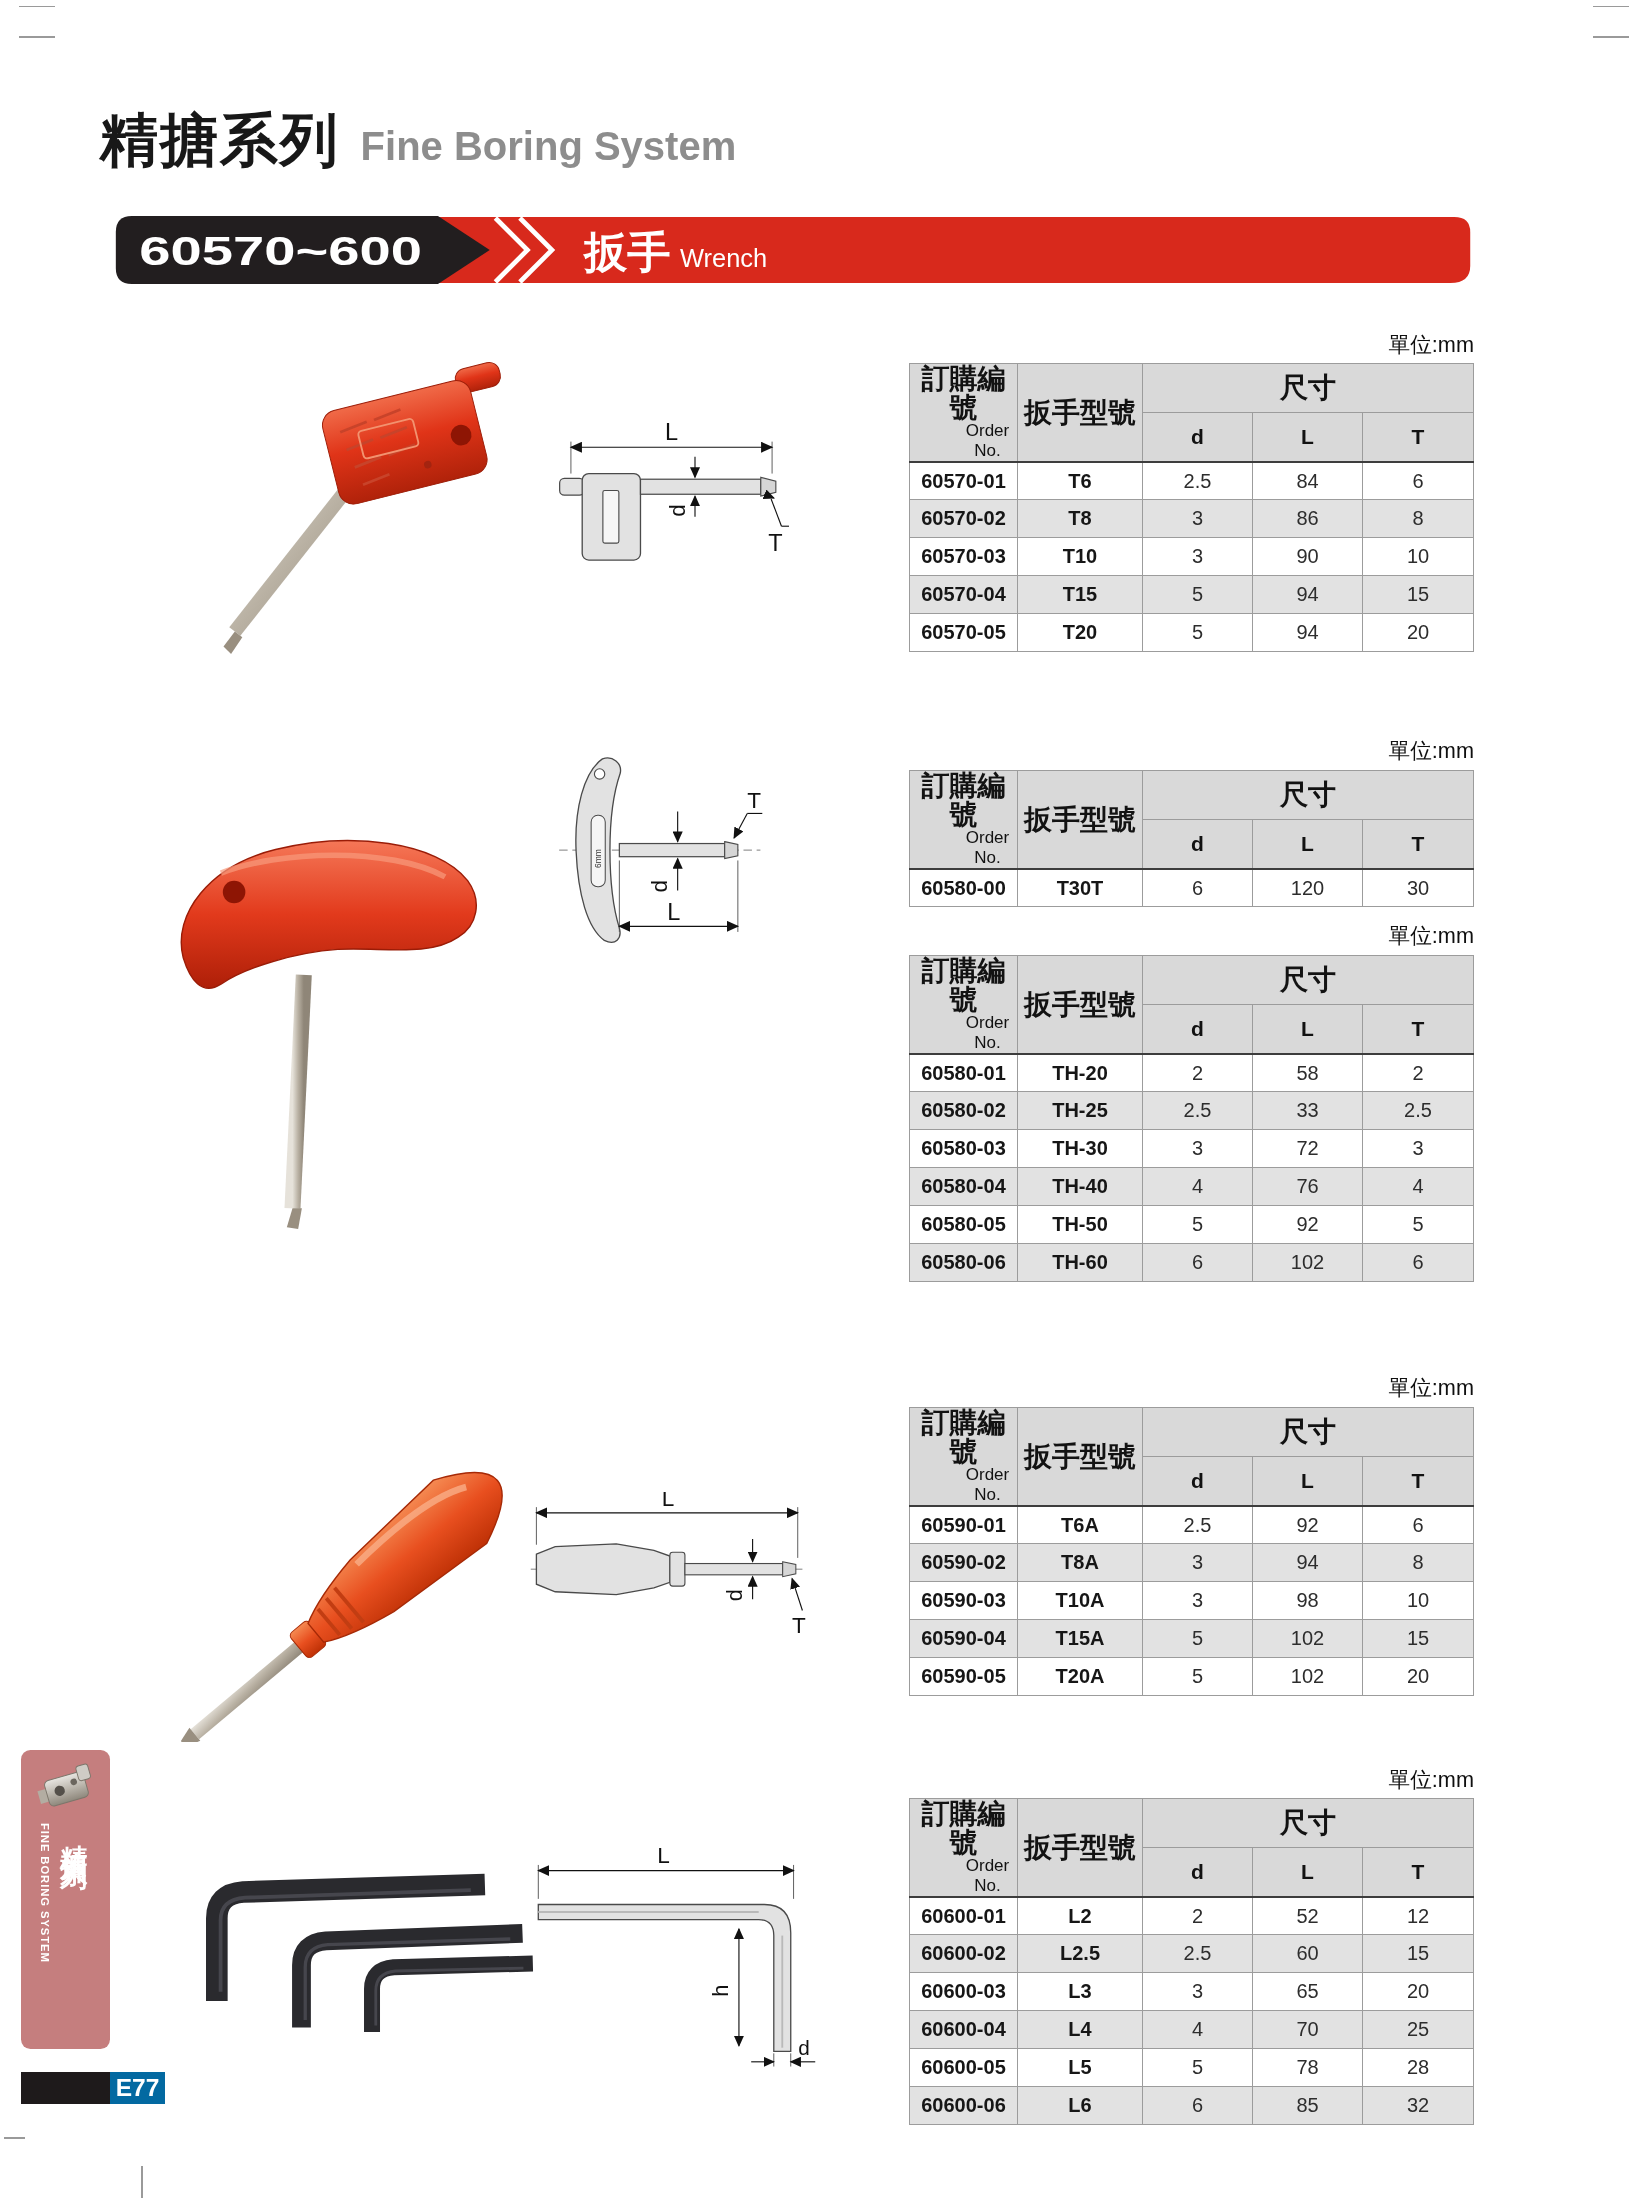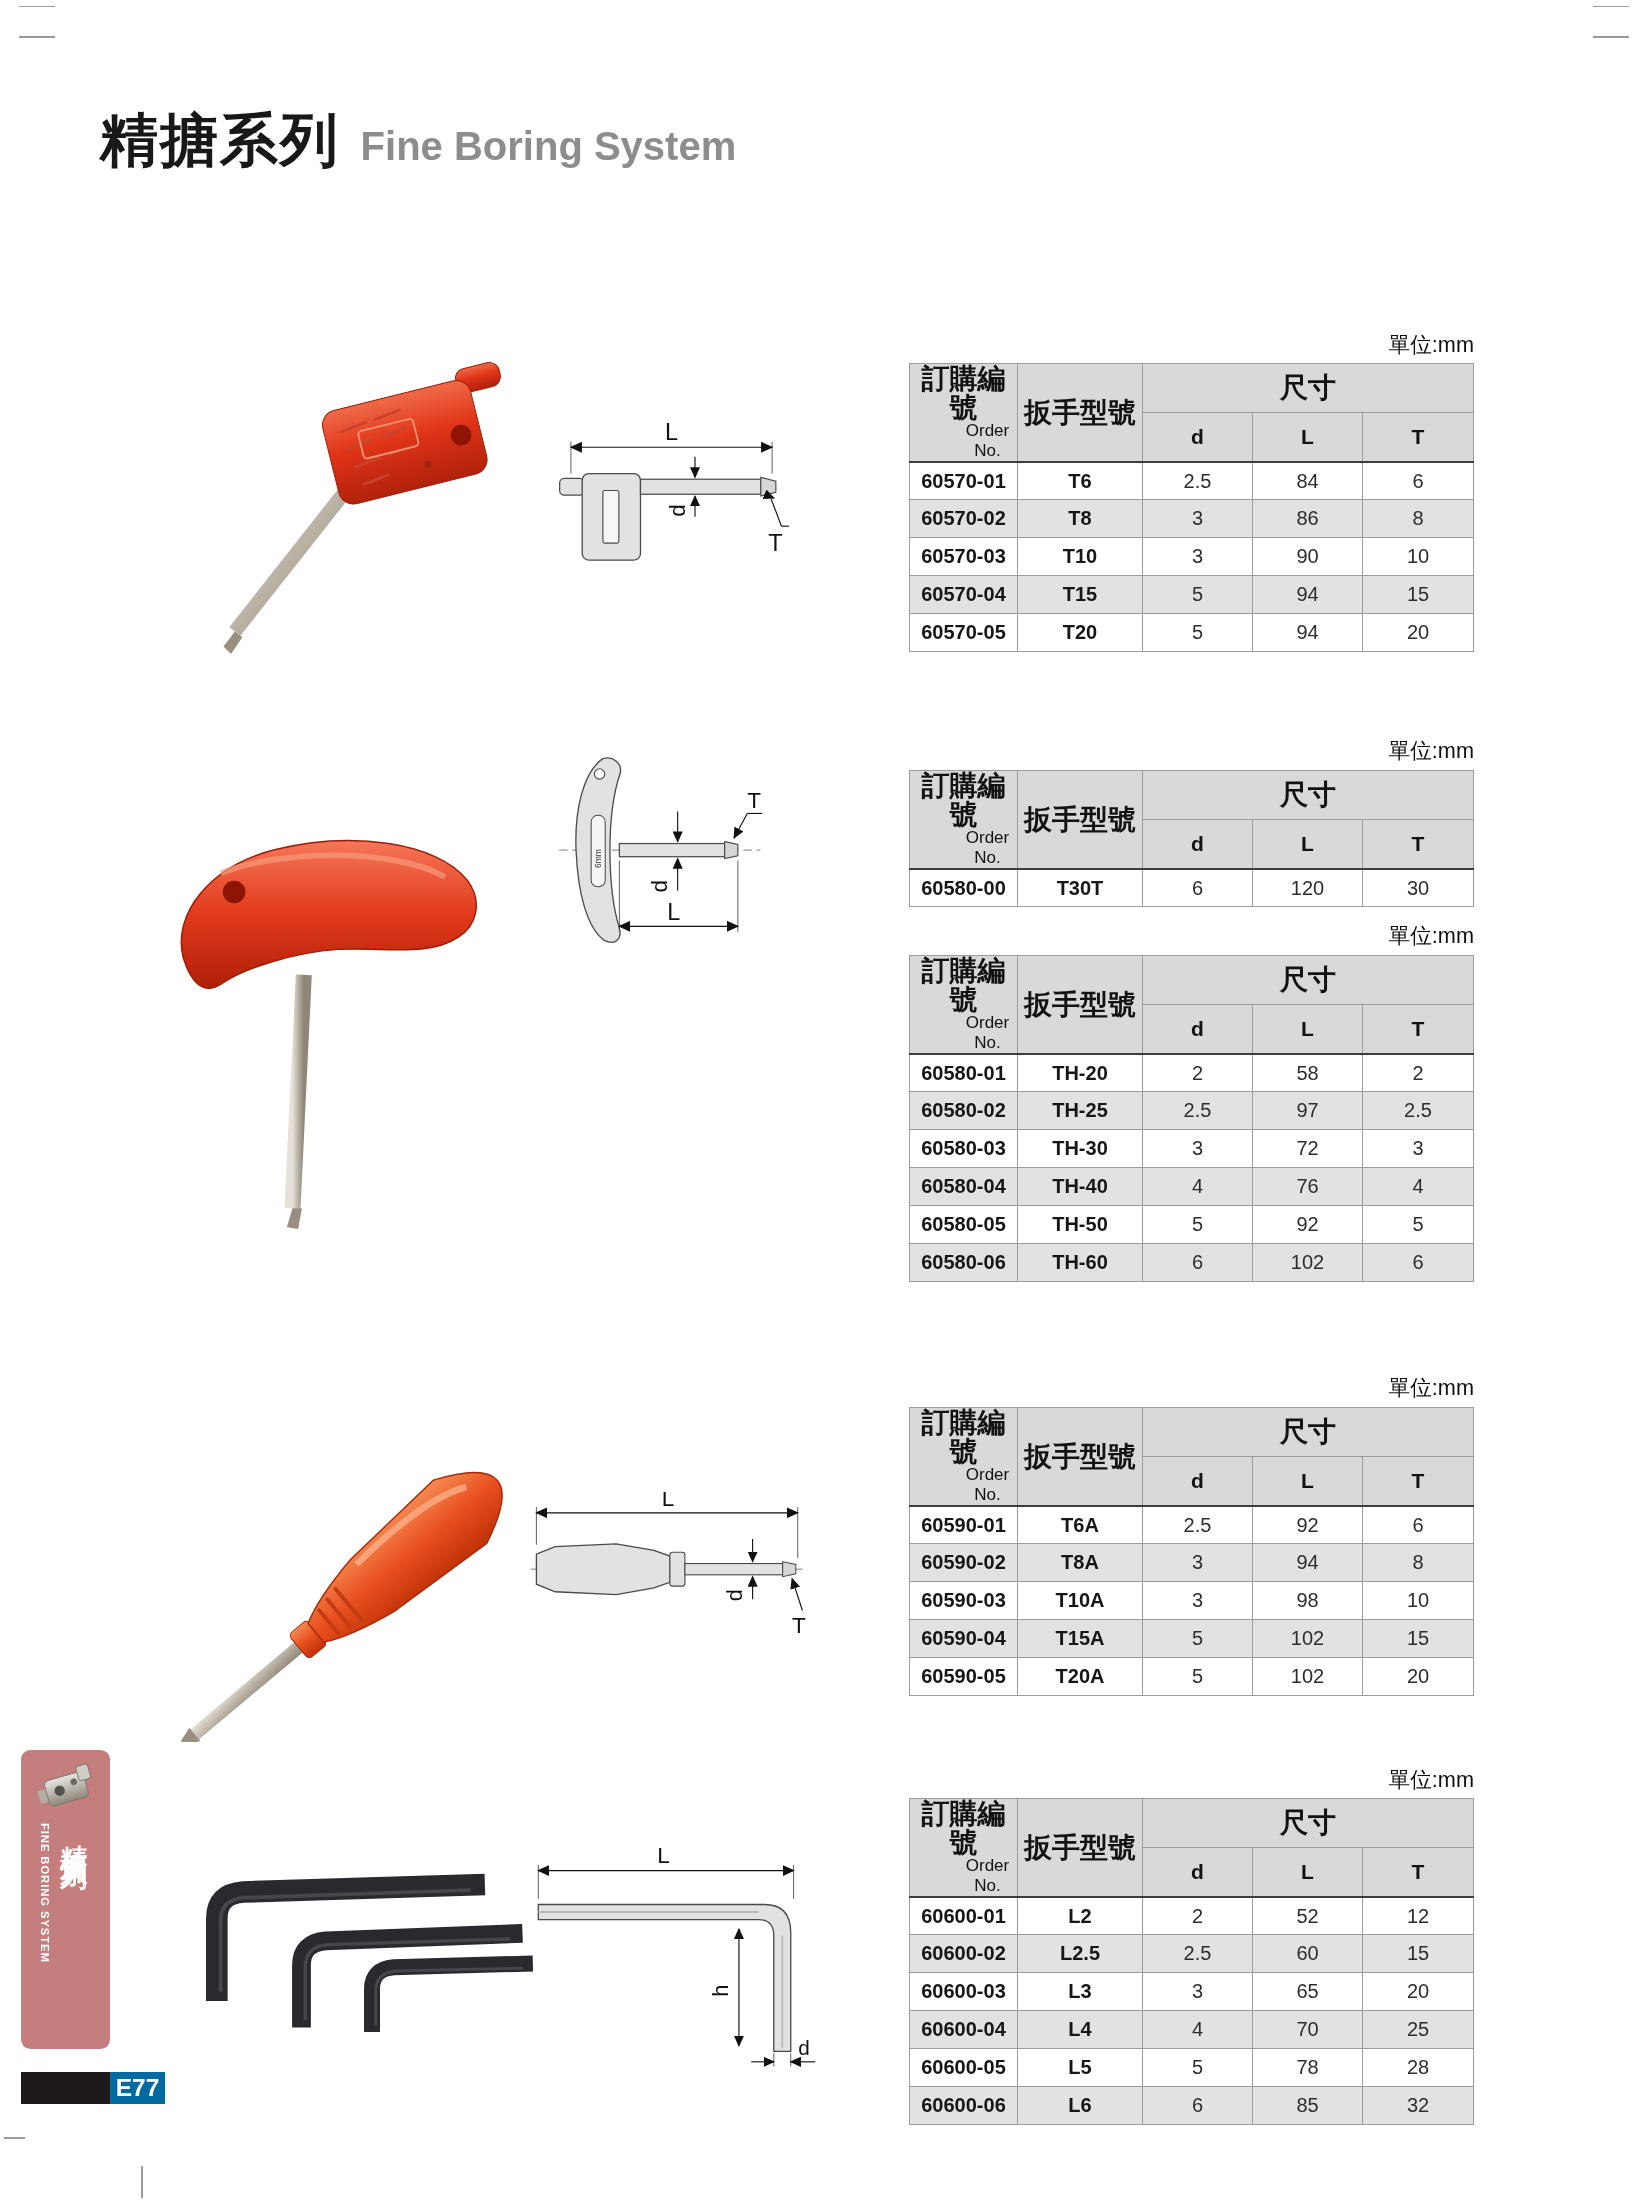--- a/index.html
+++ b/index.html
@@ -50,20 +50,31 @@
   <div class="mark" style="left:1593px;top:5.6px;width:36px;height:1.9px;"></div>
   <div class="mark" style="left:1593px;top:36px;width:36px;height:1.9px;"></div>
   <div class="mark" style="left:3.8px;top:2137px;width:21px;height:1.9px;"></div>
   <div class="mark" style="left:141px;top:2166px;width:1.9px;height:32px;"></div>
 
   <div class="abs title-row" style="left:100px;top:111px;">
     <span class="title-zh">精搪系列</span>
     <span class="title-en">Fine Boring System</span>
   </div>
 
+  <div class="abs" style="left:113px;top:215px;width:1361px;height:70px;">
+    <svg width="1361" height="70" viewBox="0 0 1445 74">
+      <path d="M330,2 H1424 Q1441,2 1441,18 V54 Q1441,72 1420,72 H330 Z" fill="#d8291c"></path>
+      <path d="M20,1 H345 L400,37 L345,73 H20 Q3,73 3,56 V18 Q3,1 20,1 Z" fill="#221e1f"></path>
+      <polyline points="406,3 440,37 406,71" fill="none" stroke="#ffffff" stroke-width="5"></polyline>
+      <polyline points="432,3 466,37 432,71" fill="none" stroke="#ffffff" stroke-width="5"></polyline>
+      <text x="178" y="53" text-anchor="middle" font-size="44" font-weight="700" fill="#ffffff" textLength="300" lengthAdjust="spacingAndGlyphs">60570~600</text>
+      <text x="500" y="55" font-size="46" font-weight="700" fill="#ffffff">扳手</text>
+      <text x="602" y="55" font-size="27" fill="#ffffff">Wrench</text>
+    </svg>
+  </div>
 
   <div class="abs" style="left:137px;top:334px;">
     <svg width="395" height="358" viewBox="0 0 420 380">
       <defs>
         <linearGradient id="p1red" x1="0" y1="0" x2="0" y2="1">
           <stop offset="0" stop-color="#f06a48"></stop>
             <stop offset="0.45" stop-color="#e03418"></stop>
             <stop offset="1" stop-color="#b0220a"></stop>
         </linearGradient>
         <linearGradient id="p1met" x1="0" y1="0" x2="1" y2="1">
@@ -296,21 +307,21 @@
           <td class="c-strong">60580-01</td>
           <td class="c-strong">TH-20</td>
           <td>2</td>
           <td>58</td>
           <td>2</td>
         </tr>
         <tr>
           <td class="c-strong">60580-02</td>
           <td class="c-strong">TH-25</td>
           <td>2.5</td>
-          <td>97</td>
+          <td>33</td>
           <td>2.5</td>
         </tr>
         <tr>
           <td class="c-strong">60580-03</td>
           <td class="c-strong">TH-30</td>
           <td>3</td>
           <td>72</td>
           <td>3</td>
         </tr>
         <tr>

